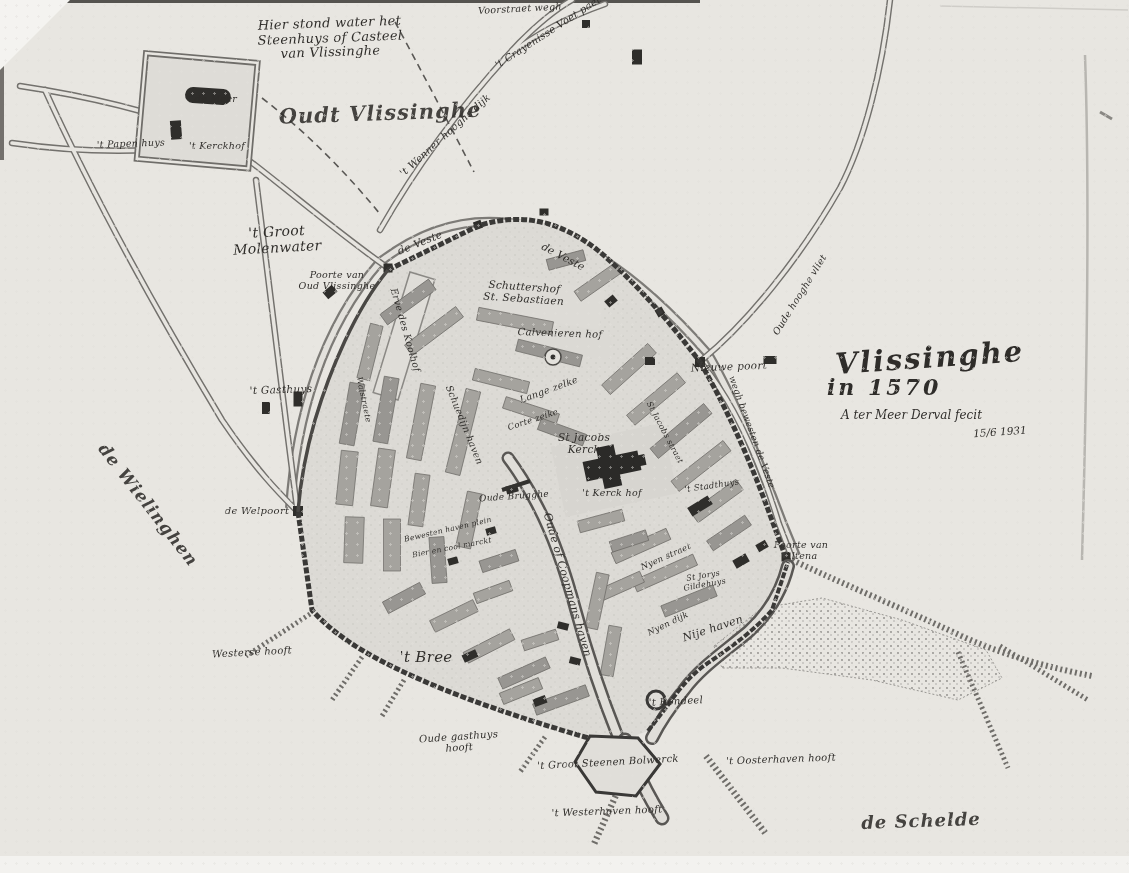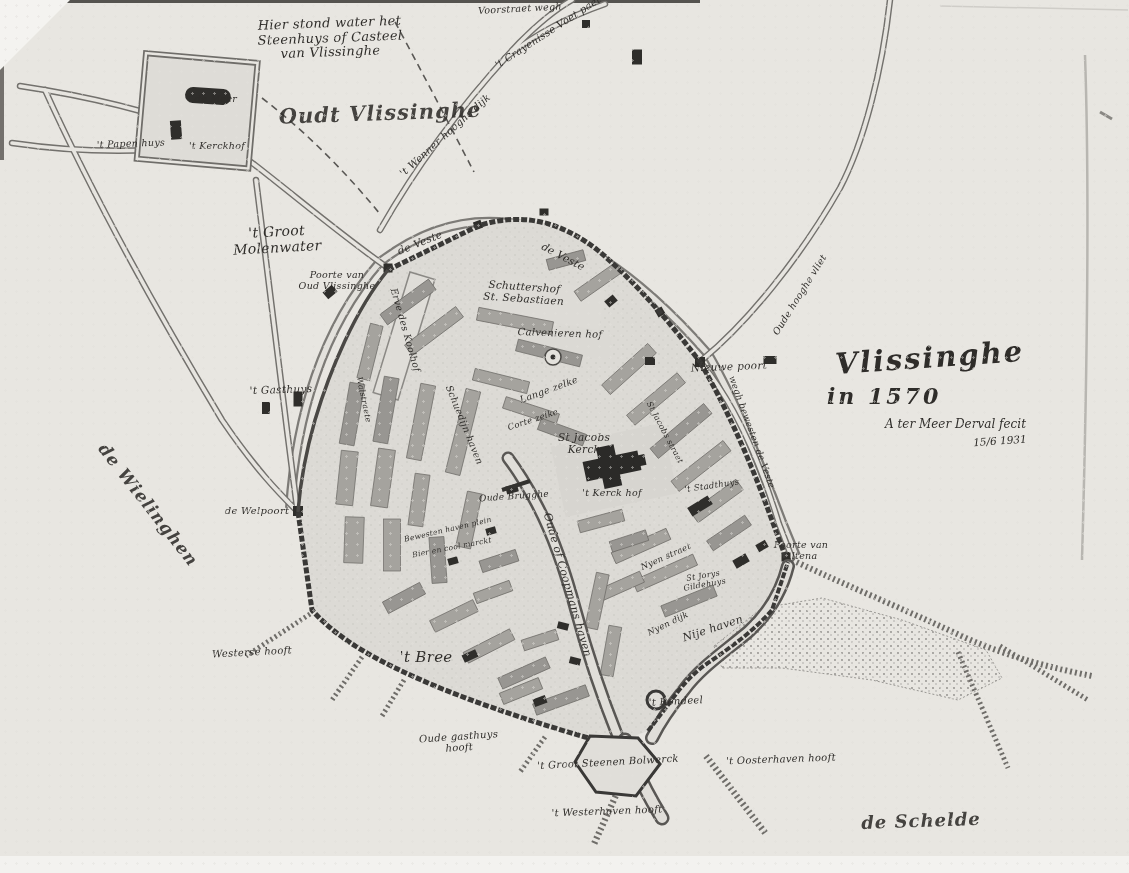--- a/index.html
+++ b/index.html
@@ -27,22 +27,22 @@
   .dash{stroke:#5a5855;stroke-width:1.6;fill:none;stroke-dasharray:7 5;}
   
   .lbl{
     position:absolute;white-space:pre-line;text-align:center;
     color:#2f2d2a;font-style:italic;line-height:1.12;letter-spacing:.3px;
     transform-origin:center center;pointer-events:none;
   }
   .script{font-weight:bold;opacity:.88;letter-spacing:1px;}
   .title-block{position:absolute;left:795px;top:338px;width:300px;color:#2f2d2a;font-style:italic;}
   .t-name{font-size:29px;font-weight:bold;margin-left:40px;transform:rotate(-4deg);letter-spacing:2px;}
-  .t-year{font-size:22px;font-weight:bold;margin-left:32px;margin-top:11px;letter-spacing:3px;}
-  .t-credit{font-size:12px;margin-left:90px;margin-top:8px;}
+  .t-year{font-size:22px;font-weight:bold;margin-left:32px;margin-top:2px;letter-spacing:3px;}
+  .t-credit{font-size:12px;margin-left:46px;margin-top:8px;}
   .t-date{font-size:10.5px;margin-left:178px;margin-top:1px;transform:rotate(-4deg);}
 </style>
 </head>
 <body>
 
 <div class="photo">
 
 <svg class="map-svg" width="1129" height="873" viewBox="0 0 1129 873" aria-hidden="true">
   <defs>
     <pattern id="dots" width="7" height="7" patternUnits="userSpaceOnUse">

